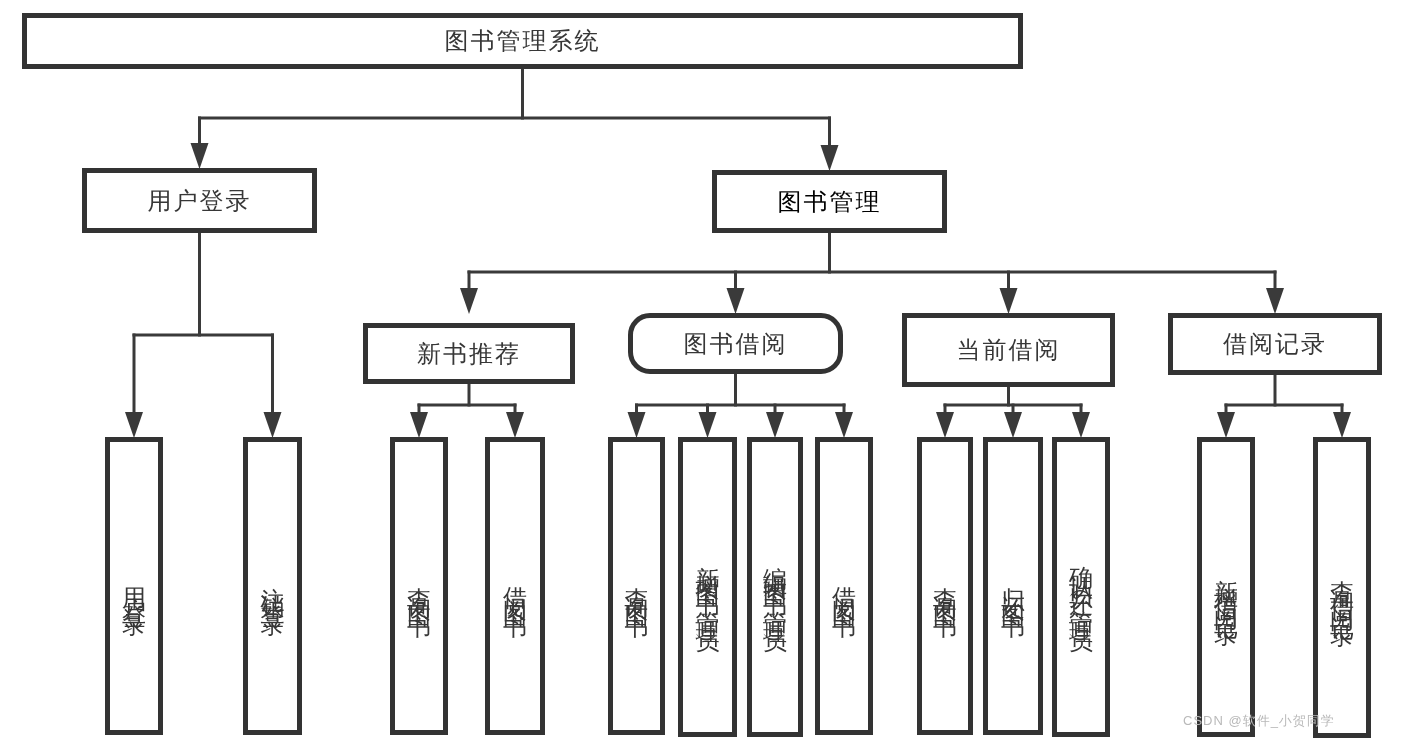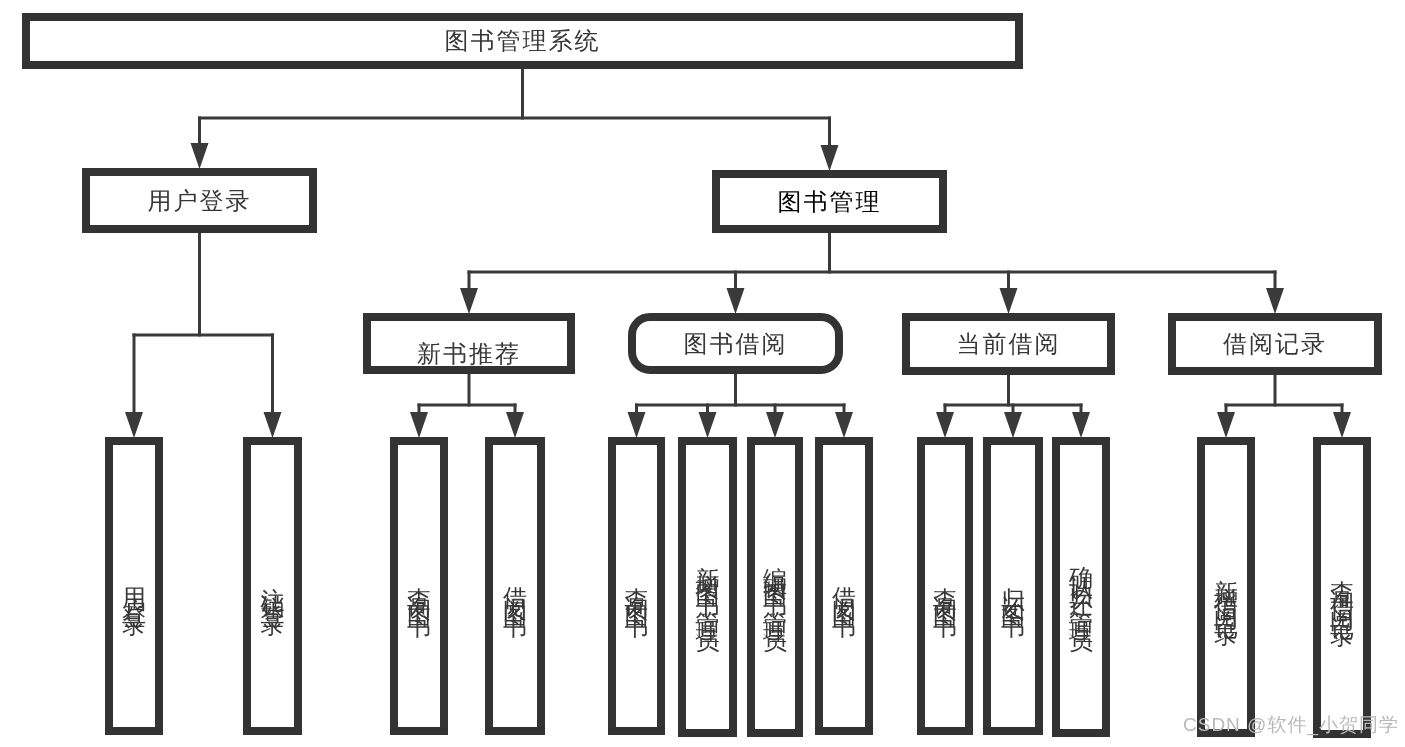--- a/index.html
+++ b/index.html
@@ -18,21 +18,21 @@
   #wires {
     position: absolute;
     left: 0;
     top: 0;
     z-index: 1;
   }
   .node {
     position: absolute;
     box-sizing: border-box;
     background: #ffffff;
-    border: 8px solid #0c4a6e;
+    border: 5px solid #0c4a6e;
     display: flex;
     align-items: center;
     justify-content: center;
     z-index: 2;
   }
   .node .lbl {
     color: #373737;
     font-size: 24px;
     letter-spacing: 2px;
     white-space: nowrap;
@@ -42,21 +42,21 @@
     writing-mode: vertical-rl;
     text-orientation: upright;
     letter-spacing: 9px;
     line-height: 1;
   }
   #watermark {
     position: absolute;
     left: 1183px;
     top: 712px;
     z-index: 3;
-    font-size: 19px;
+    font-size: 13px;
     letter-spacing: 1px;
     color: #b9b9b9;
     white-space: nowrap;
   }
 </style>
 </head>
 <body>
 
 <div id="canvas">
   <svg id="wires" width="1405" height="747" viewBox="0 0 1405 747">
@@ -116,27 +116,27 @@
   <div id="watermark" style="color: rgb(185, 185, 185);">CSDN @软件_小贺同学</div>
 <div class="node" style="left: 22px; top: 13px; width: 1001px; height: 56px; border-color: rgb(51, 51, 51);">
       <span class="lbl" style="color: rgb(55, 55, 55);">图书管理系统</span>
     </div>
     <div class="node" style="left: 82px; top: 168px; width: 235px; height: 65px; border-color: rgb(51, 51, 51);">
       <span class="lbl" style="color: rgb(55, 55, 55);">用户登录</span>
     </div>
     <div class="node" style="left: 712px; top: 170px; width: 235px; height: 63px; border-color: rgb(51, 51, 51);">
       <span class="lbl" style="color: #000000;">图书管理</span>
     </div>
-    <div class="node" style="left: 363px; top: 313px; width: 212px; height: 61px; border-color: rgb(51, 51, 51); align-items: flex-end;">
+    <div class="node" style="left: 363px; top: 323px; width: 212px; height: 61px; border-color: rgb(51, 51, 51);">
       <span class="lbl" style="color: rgb(55, 55, 55);">新书推荐</span>
     </div>
     <div class="node" style="left: 628px; top: 313px; width: 215px; height: 61px; border-color: rgb(51, 51, 51); border-radius: 22px;">
       <span class="lbl" style="color: rgb(55, 55, 55);">图书借阅</span>
     </div>
-    <div class="node" style="left: 902px; top: 313px; width: 213px; height: 62px; border-color: rgb(51, 51, 51);">
+    <div class="node" style="left: 902px; top: 313px; width: 213px; height: 74px; border-color: rgb(51, 51, 51);">
       <span class="lbl" style="color: rgb(55, 55, 55);">当前借阅</span>
     </div>
     <div class="node" style="left: 1168px; top: 313px; width: 214px; height: 62px; border-color: rgb(51, 51, 51);">
       <span class="lbl" style="color: rgb(55, 55, 55);">借阅记录</span>
     </div>
     <div class="node vertical" style="left: 105px; top: 437px; width: 58px; height: 298px; border-color: rgb(51, 51, 51);">
       <span class="lbl" style="color: rgb(55, 55, 55);">用户登录</span>
     </div>
     <div class="node vertical" style="left: 243px; top: 437px; width: 59px; height: 298px; border-color: rgb(51, 51, 51);">
       <span class="lbl" style="color: rgb(55, 55, 55);">注销登录</span>

